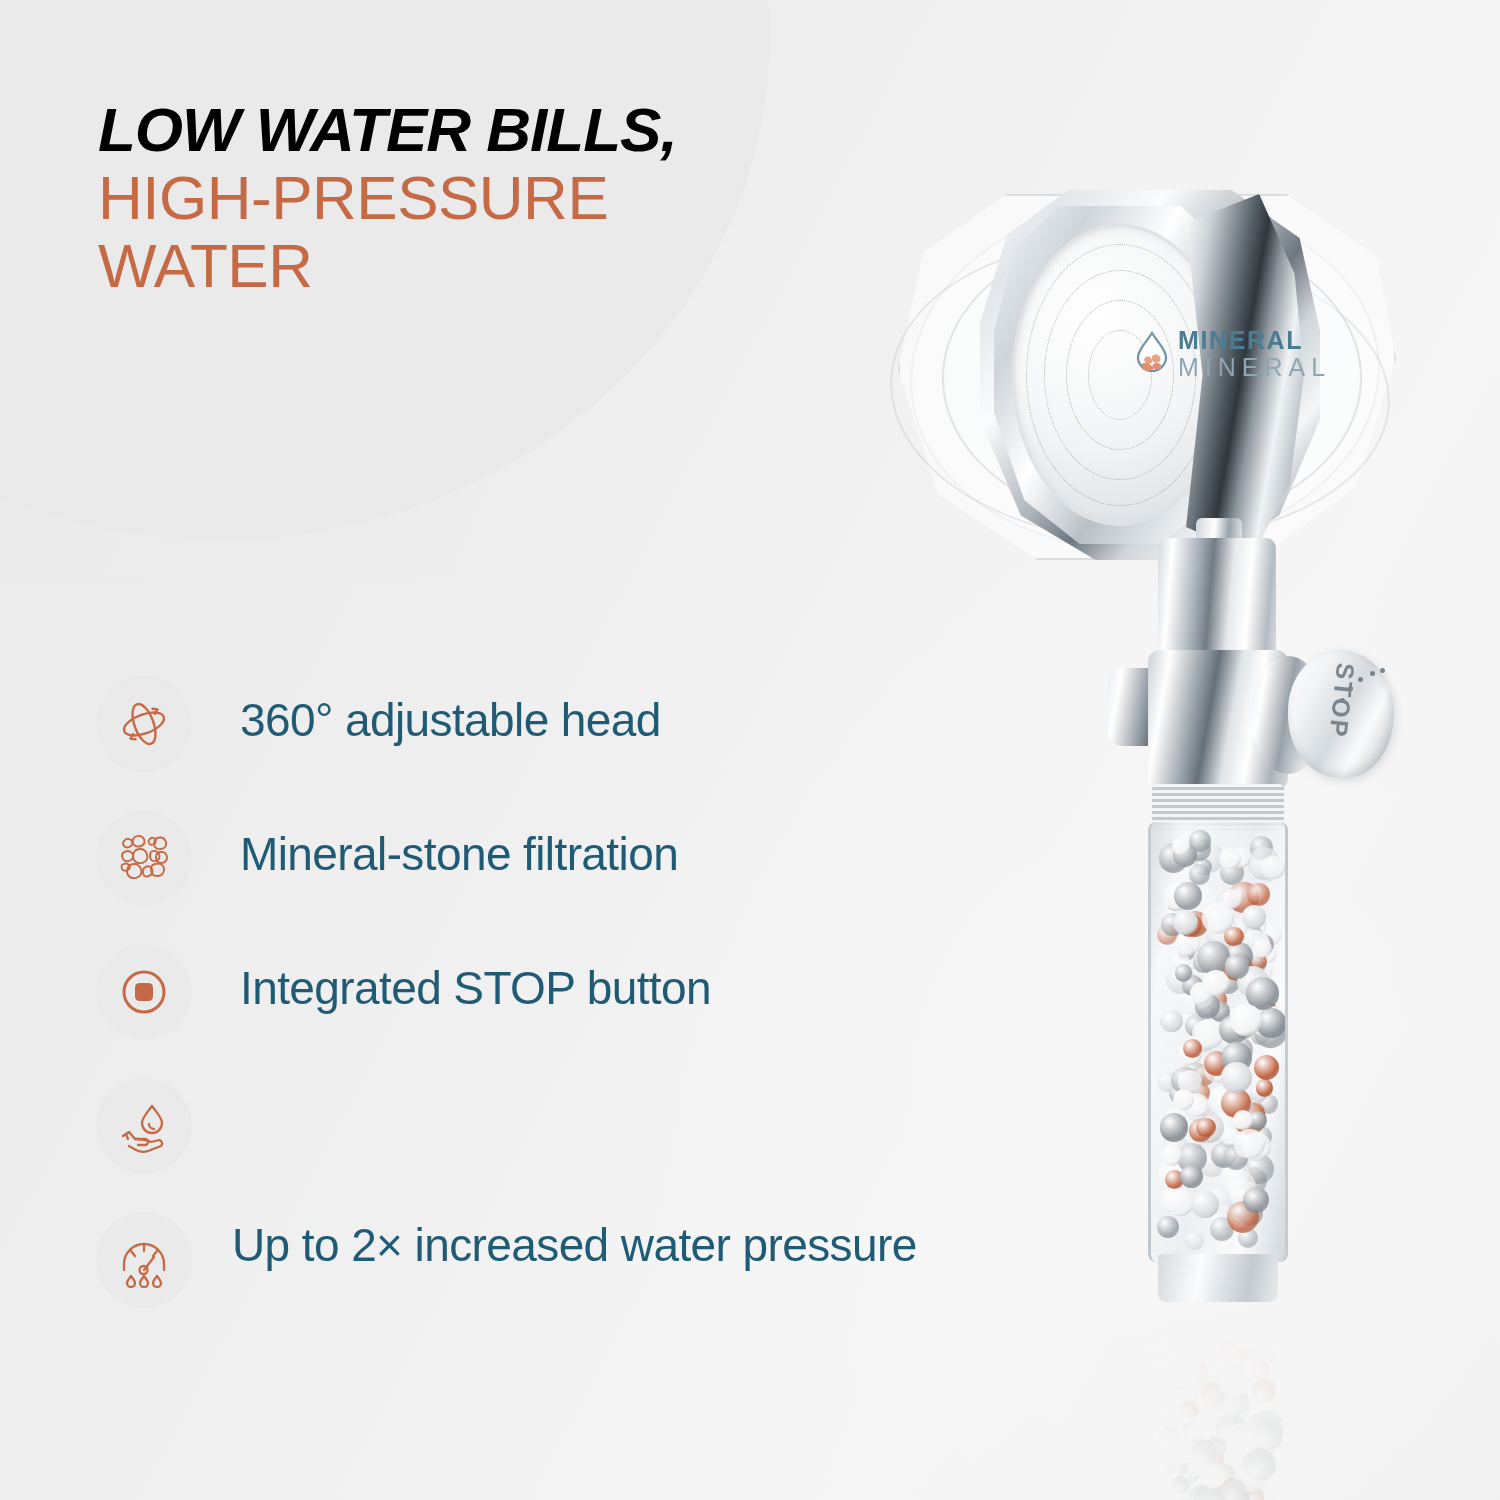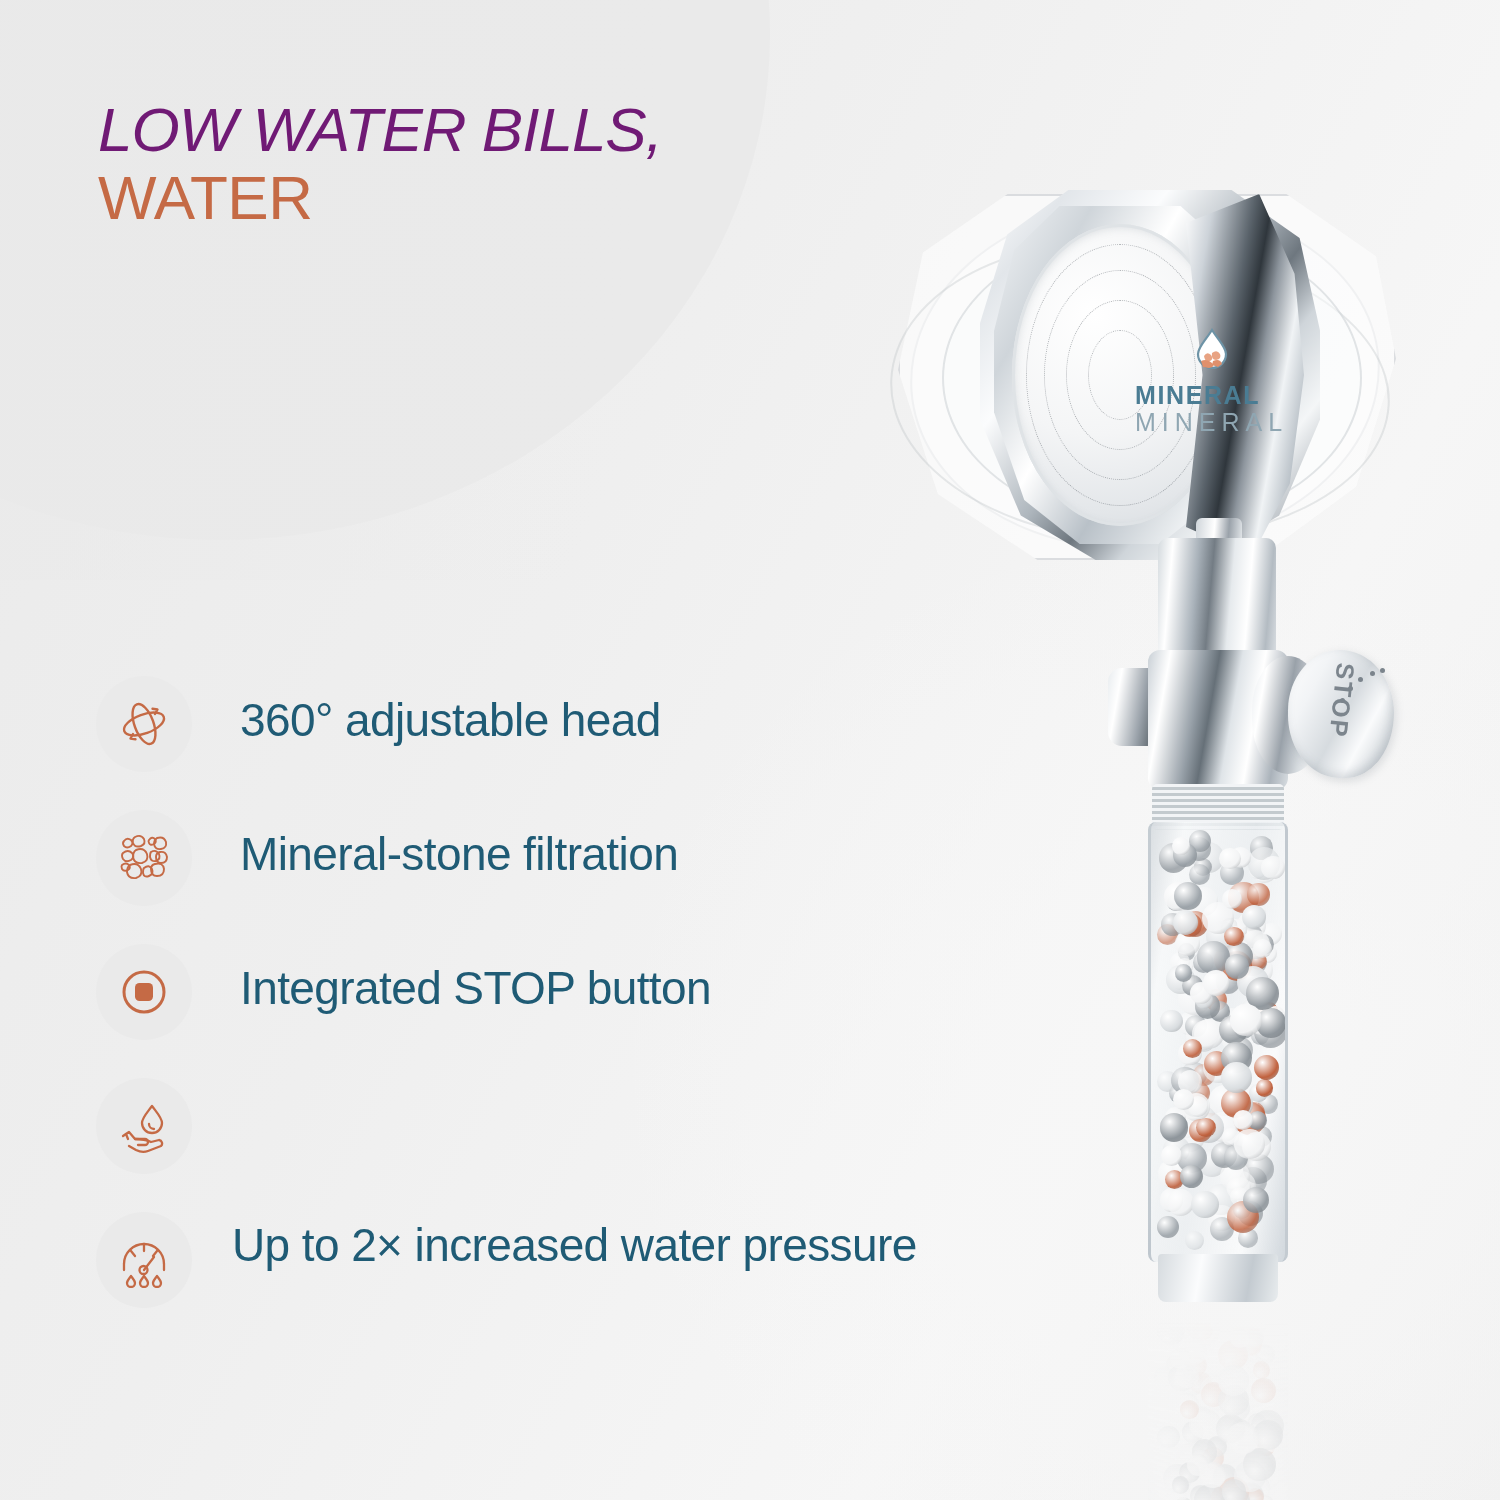--- a/index.html
+++ b/index.html
@@ -51,23 +51,23 @@
     position: absolute;
     left: 98px;
     top: 96px;
     width: 720px;
     line-height: 1.10;
     letter-spacing: -0.5px;
   }
   .headline .hl-strong {
     display: block;
     font-size: 62px;
-    font-weight: normal;
+    font-weight: bold;
     font-style: italic;
-    color: #701a75;
+    color: #000000;
     letter-spacing: -1px;
   }
   .headline .hl-light {
     display: block;
     font-size: 62px;
     font-weight: normal;
     color: #c56a45;
     letter-spacing: -0.5px;
   }
 
@@ -207,21 +207,20 @@
 
   
   .prod-logo {
     position: absolute;
     left: 255px;
     top: 178px;
     display: flex;
     align-items: center;
     gap: 9px;
     z-index: 6;
-    flex-direction: column;
   }
   .prod-logo .drop { flex: 0 0 auto; }
   .logo-text { line-height: 1.0; }
   .logo-mineral {
     display: block;
     font-size: 25px;
     font-weight: bold;
     color: #4a7c93;
     letter-spacing: 1.6px;
   }
@@ -364,20 +363,21 @@
 <body>
 
 <div id="page">
 
   <div class="bg-wash"></div>
   <div class="corner-blob"></div>
   <div class="blob-fade"></div>
 
   <div class="headline">
     <span class="hl-strong">LOW WATER BILLS,</span>
+    <span class="hl-light">HIGH-PRESSURE</span>
     <span class="hl-light">WATER</span>
   </div>
 
   <div class="features">
 
     <div class="feature">
       <div class="feat-icon">
         <svg width="56" height="56" viewBox="0 0 56 56" fill="none" stroke="#c56a45" stroke-width="2.4" stroke-linecap="round" stroke-linejoin="round">
           <ellipse cx="28" cy="28" rx="21" ry="9.5" transform="rotate(-20 28 28)"></ellipse>
           <ellipse cx="28" cy="28" rx="9.5" ry="21" transform="rotate(-20 28 28)"></ellipse>

